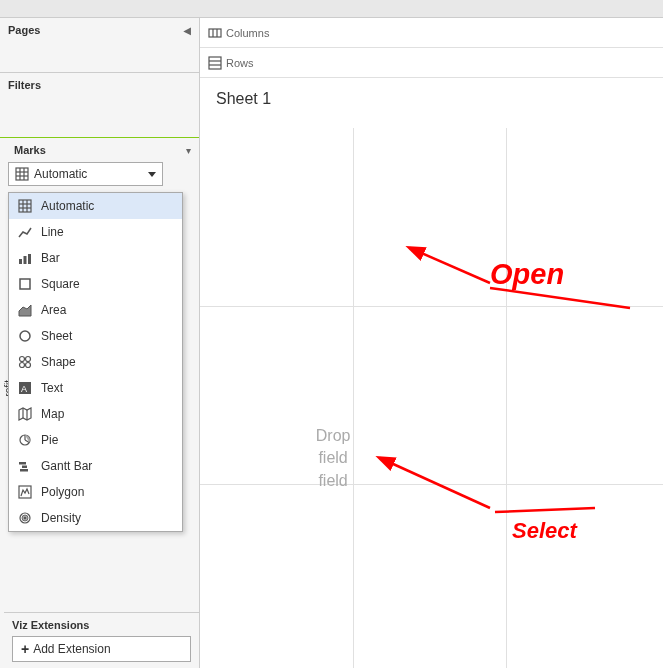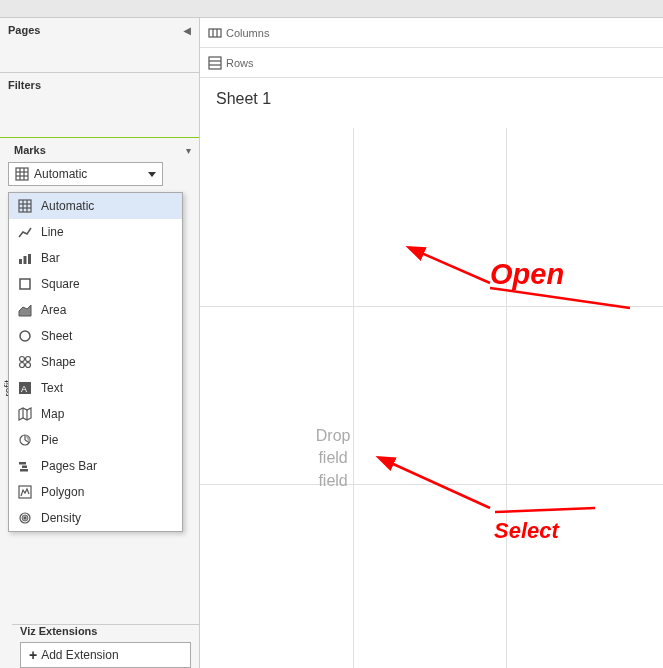--- a/index.html
+++ b/index.html
@@ -159,25 +159,25 @@
       height: 16px;
       display: flex;
       align-items: center;
       justify-content: center;
       flex-shrink: 0;
     }
 
     .viz-extensions-section {
       position: absolute;
       bottom: 0;
-      left: 12px;
+      left: 4px;
       right: 0;
       background: #f5f5f5;
       border-top: 1px solid #ccc;
-      padding: 0 8px;
+      padding: 6px 8px;
     }
 
     .viz-ext-title {
       font-size: 11px;
       font-weight: 600;
       color: #333;
       margin-bottom: 5px;
     }
 
     .add-extension-btn {
@@ -485,21 +485,21 @@
           </div>
 
           <div class="dropdown-item">
             <div class="item-icon">
               <svg width="14" height="14" viewBox="0 0 14 14" fill="#555">
                 <rect x="1" y="3" width="7" height="2.5"></rect>
                 <rect x="4" y="6.5" width="5" height="2.5"></rect>
                 <rect x="2" y="10" width="8" height="2.5"></rect>
               </svg>
             </div>
-            <span>Pages Bar</span>
+            <span>Gantt Bar</span>
           </div>
 
           <div class="dropdown-item">
             <div class="item-icon">
               <svg width="14" height="14" viewBox="0 0 14 14" fill="none" stroke="#555" stroke-width="1.2">
                 <rect x="1" y="1" width="12" height="12"></rect>
                 <polyline points="3,11 5,5 7,8 9,4 11,9"></polyline>
               </svg>
             </div>
             <span>Polygon</span>
@@ -595,21 +595,21 @@
             <defs>
               <marker id="arrowhead" markerWidth="8" markerHeight="6" refX="6" refY="3" orient="auto">
                 <polygon points="0 0, 8 3, 0 6" fill="red"></polygon>
               </marker>
               <marker id="arrowhead2" markerWidth="8" markerHeight="6" refX="6" refY="3" orient="auto">
                 <polygon points="0 0, 8 3, 0 6" fill="red"></polygon>
               </marker>
             </defs>
           </svg>
 
-          <div class="annotation-select" style="top: 440px; left: 294px; font-style: italic;">
+          <div class="annotation-select" style="top: 440px; left: 312px; font-style: italic;">
             <span>Select</span>
           </div>
         </div>
 
       </div>
     </div>
 
   </div>
 </div>
 

